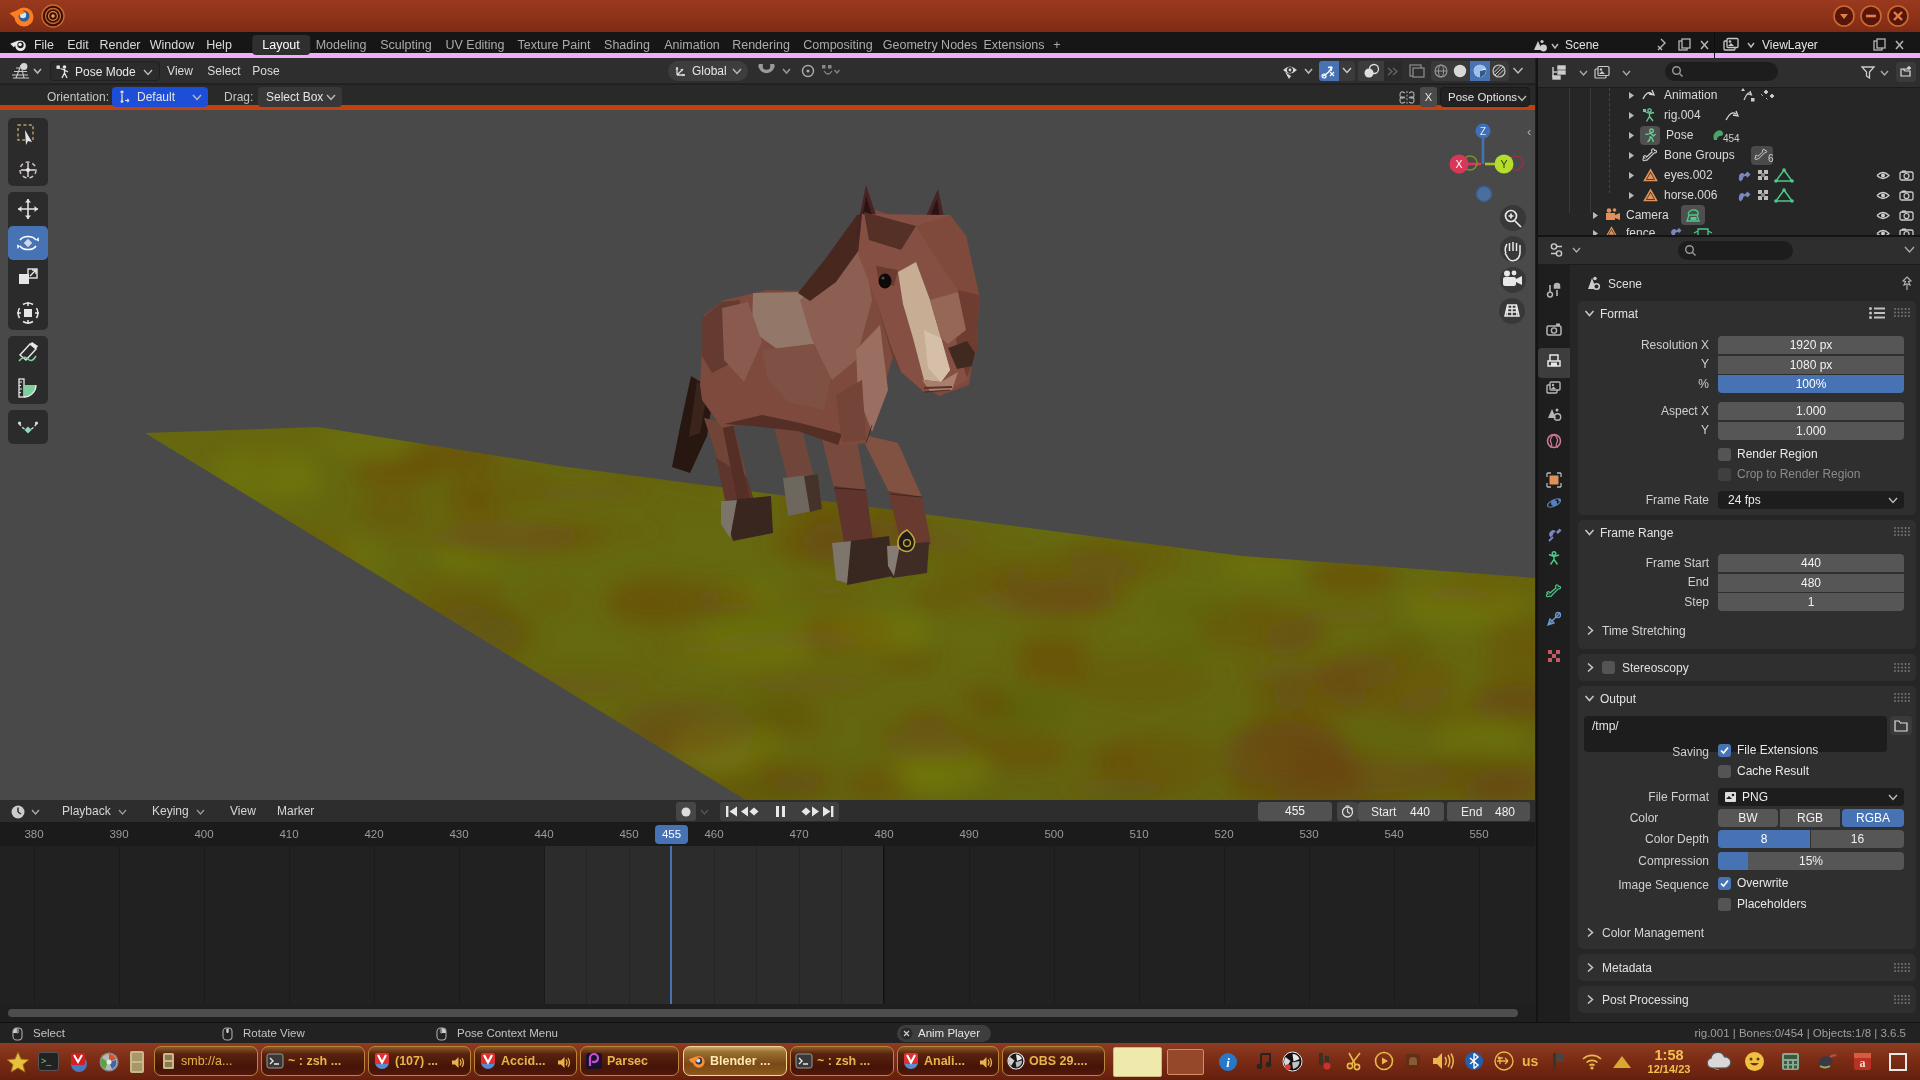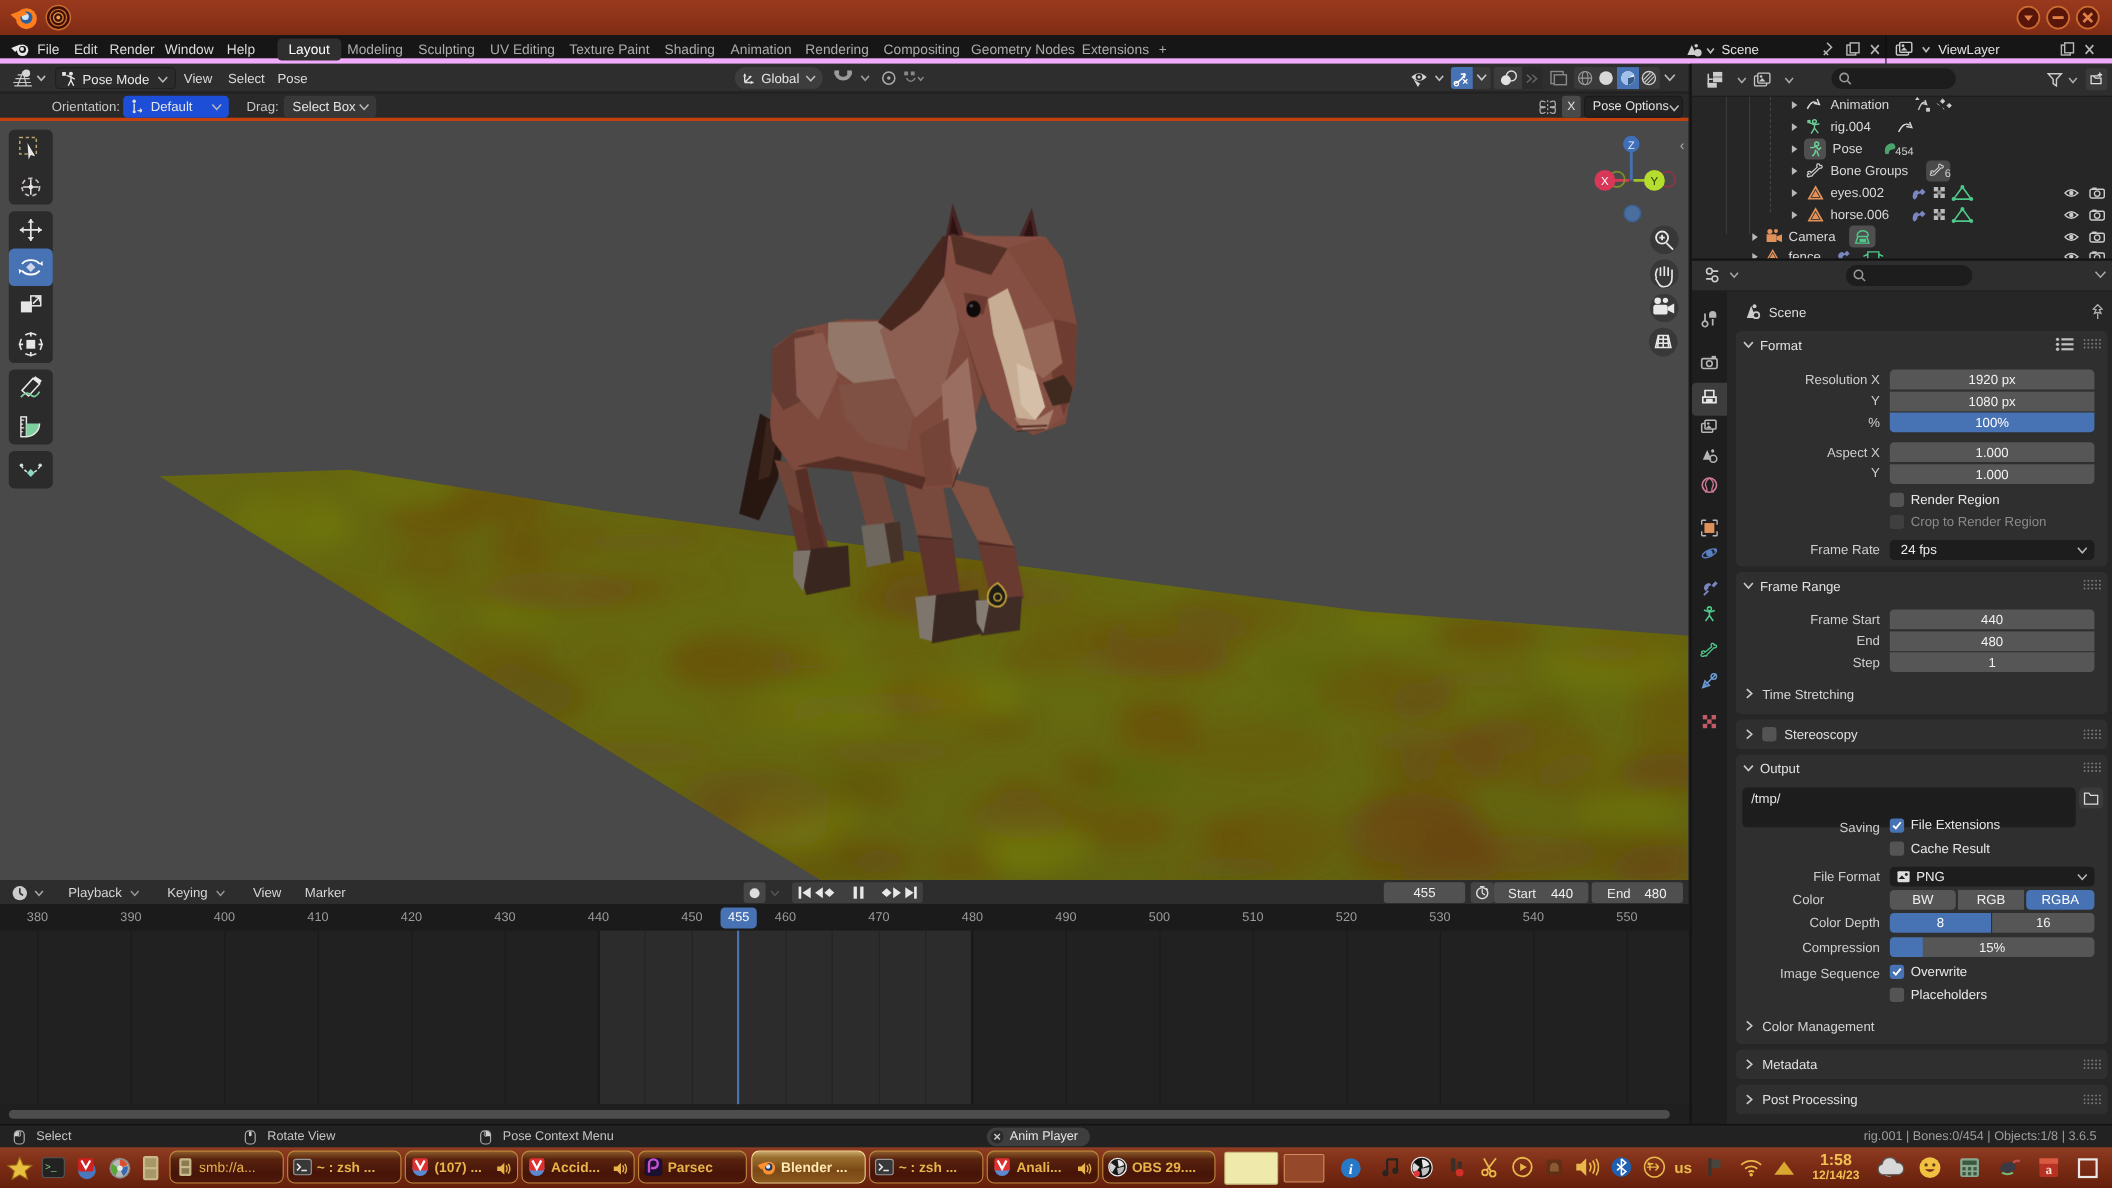--- a/index.html
+++ b/index.html
@@ -179,21 +179,21 @@
   </svg>
   <svg class="a" style="left:60px;top:2px" width="16" height="16" viewBox="0 0 16 16">
     <circle cx="8" cy="8" r="6" fill="none" stroke="#c9c9c9" stroke-width="1.2"></circle>
     <path d="M4 12 L12 4 M6.5 13 L13 6.5 M3 9.5 L9.5 3" stroke="#c9c9c9" stroke-width="1"></path>
   </svg>
 </div>
 <svg class="a" style="left:1512px;top:9px" width="12" height="9" viewBox="0 0 12 9">
       <path d="M1.5 1 l4.5 5 l4.5 -5" stroke="#bbb" stroke-width="1.5" fill="none"></path>
     </svg>
 </div>
-<div class="a" style="left:0;top:85px;width:1535px;height:25px;background:#292929;border-bottom:3px solid #c2410c">
+<div class="a" style="left:0;top:85px;width:1535px;height:25px;background:#292929;border-bottom:5px solid #c2410c">
  <div class="a tt" style="left:47px;top:5px;color:#c6c6c6">Orientation:</div>
  <div class="a" style="left:112px;top:2px;width:96px;height:20px;background:#1d4ed8;border-radius:4px">
    <svg class="a" style="left:5px;top:2px" width="15" height="15" viewBox="0 0 15 15">
      <circle cx="5" cy="3" r="1.6" fill="#ddd"></circle>
         <path d="M5 5 v6" stroke="#ddd" stroke-width="1.3"></path>
         <circle cx="5" cy="12.5" r="1.4" fill="#ddd"></circle>
      <path d="M8 11.5 h4 m0 0 l-1.8 -1.6 m1.8 1.6 l-1.8 1.6" stroke="#ddd" stroke-width="1.1" fill="none"></path>
    </svg>
    <div class="a tt" style="left:25px;top:3px;color:#e5e5e5">Default</div>
    <svg class="a" style="left:80px;top:7px" width="10" height="8" viewBox="0 0 10 8">

